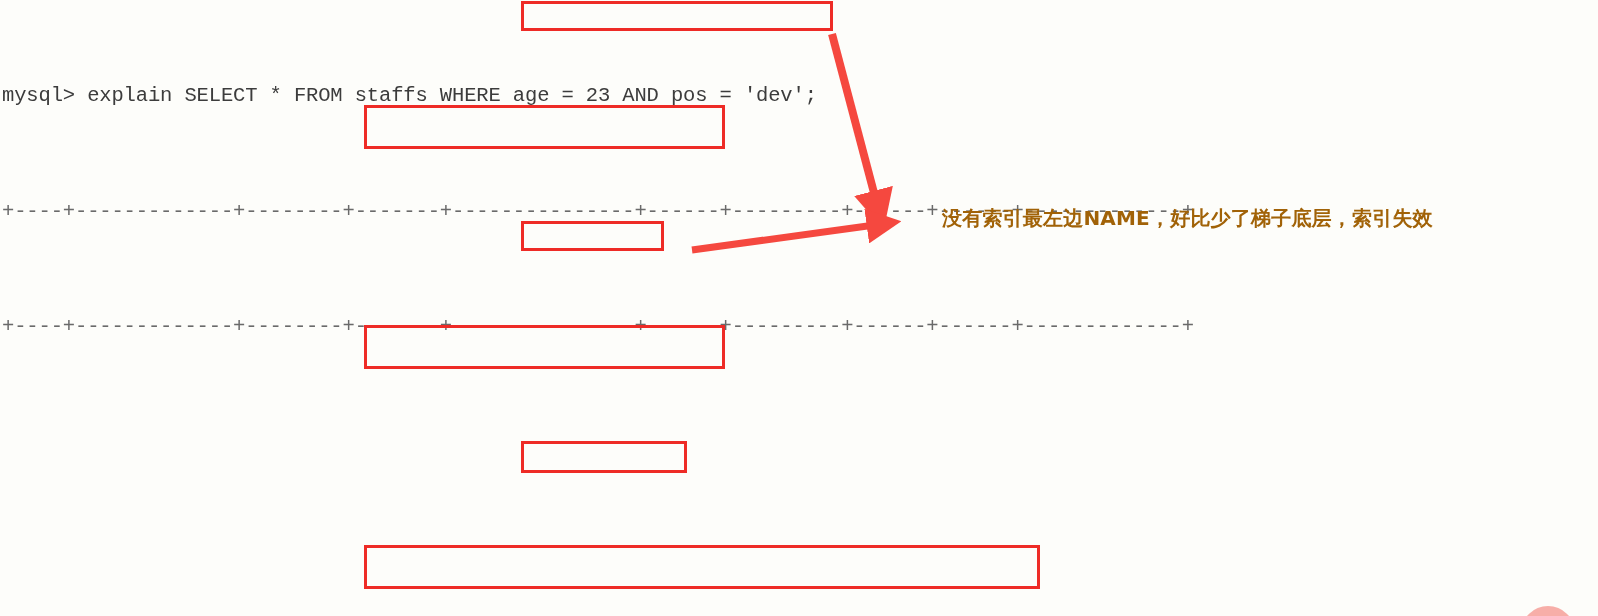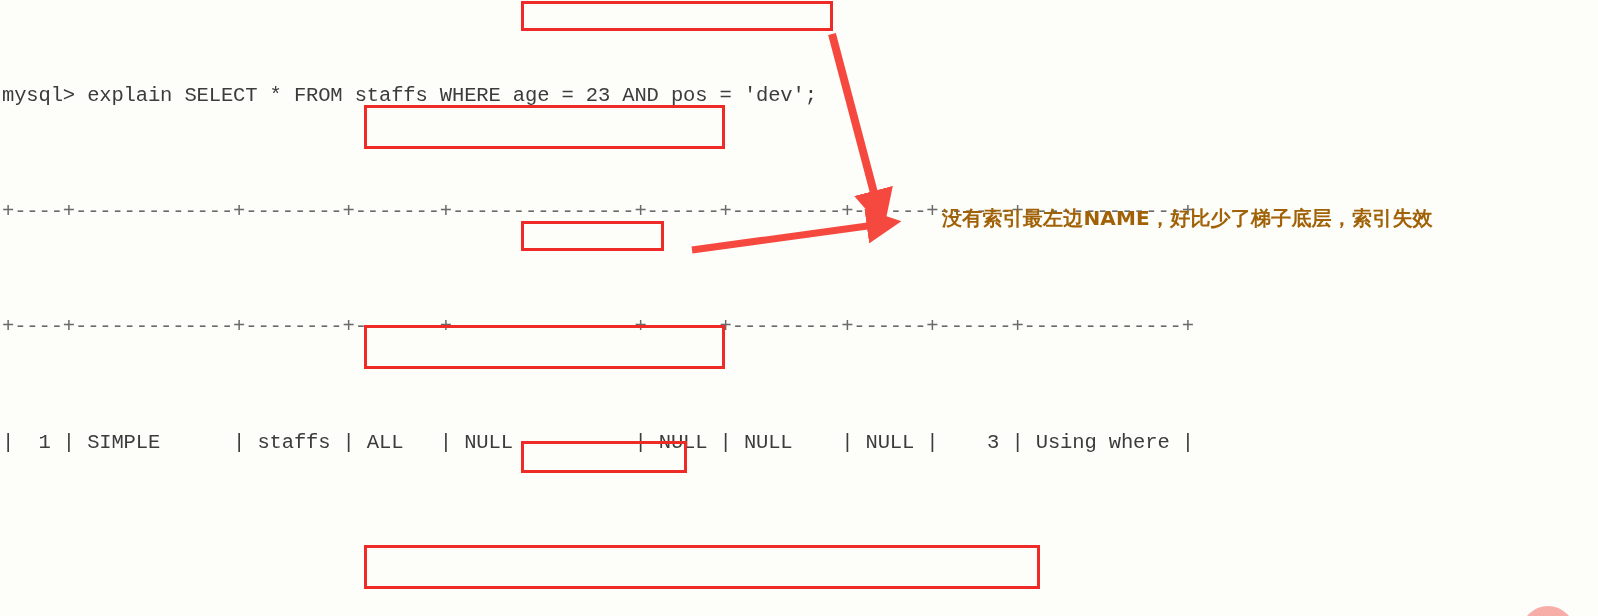--- a/index.html
+++ b/index.html
@@ -70,21 +70,20 @@
 </style>
 </head>
 <body>
 
 <div id="screen">
 
   <div class="term">
     <div class="line">mysql&gt; explain SELECT * FROM staffs WHERE age = 23 AND pos = 'dev';</div>
     <div class="line sep">+----+-------------+--------+-------+---------------+------+---------+------+------+-------------+</div>
     <div class="line sep">+----+-------------+--------+-------+---------------+------+---------+------+------+-------------+</div>
-    <div class="line">|  1 | SIMPLE      | staffs | ALL   | NULL          | NULL | NULL    | NULL |    3 | Using where |</div>
     
     
     
 
     
     
     
     
     
     

